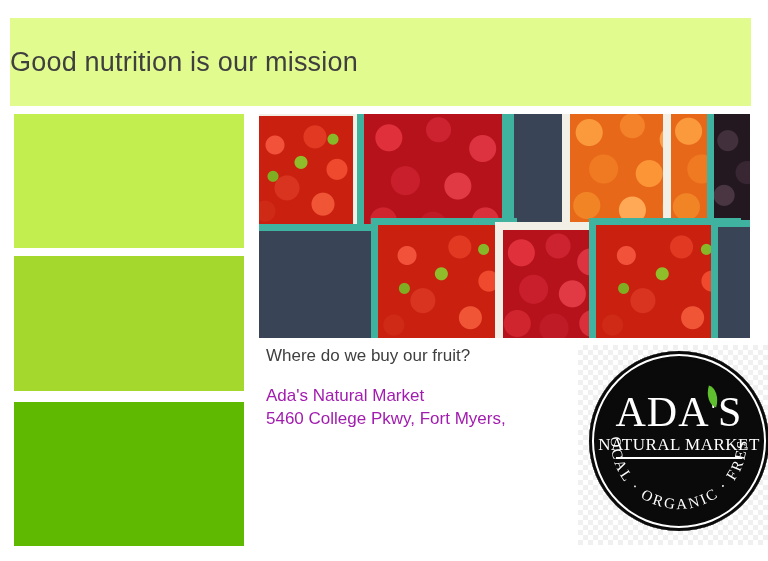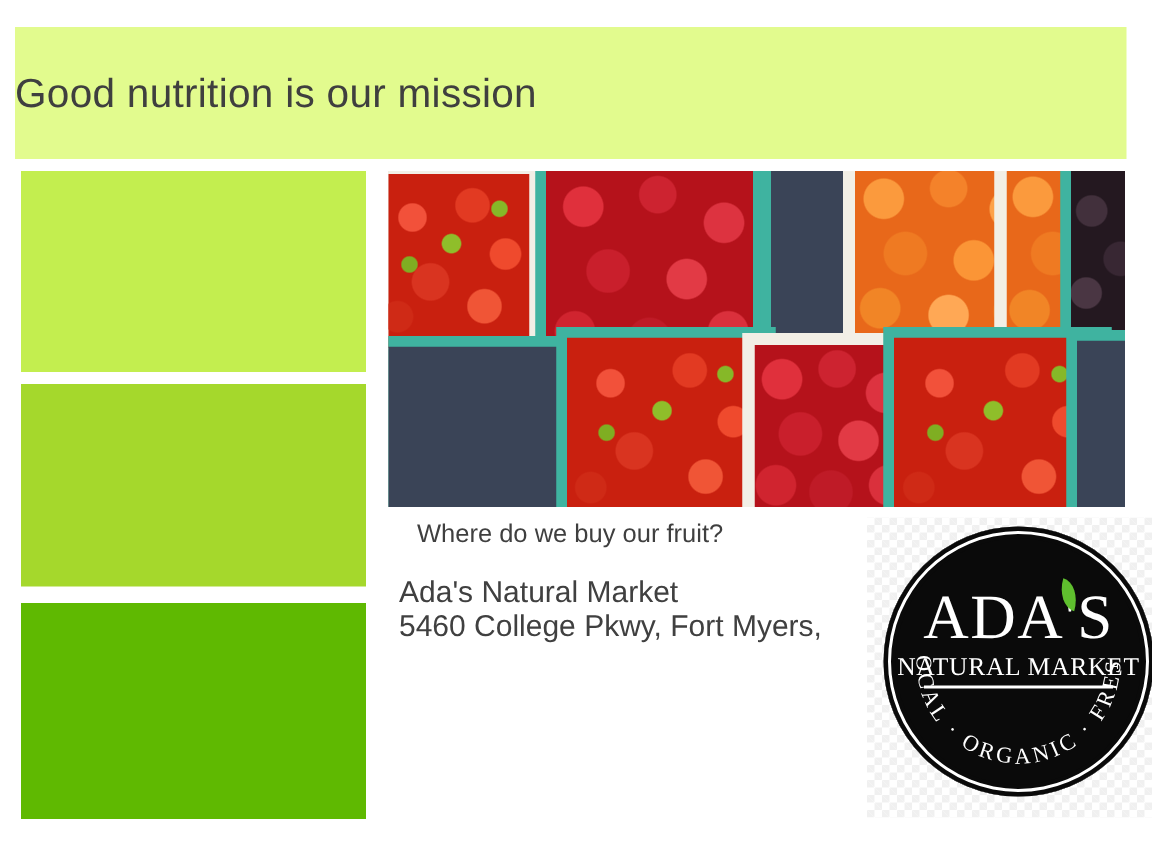--- a/index.html
+++ b/index.html
@@ -136,26 +136,26 @@
   
   #caption-block {
     position: absolute;
     left: 266px;
     top: 346px;
     width: 280px;
   }
   #caption-question {
     font-size: 17px;
     color: #3f3f3f;
-    margin: 0 0 18px 12px;
+    margin: 0 0 18px 0;
     white-space: nowrap;
   }
   .address-line {
-    font-size: 20px;
-    color: #404040;
+    font-size: 17px;
+    color: #a21caf;
     line-height: 23px;
     white-space: nowrap;
   }
 
   
   #logo-area {
     position: absolute;
     left: 578px;
     top: 345px;
     width: 203px;

